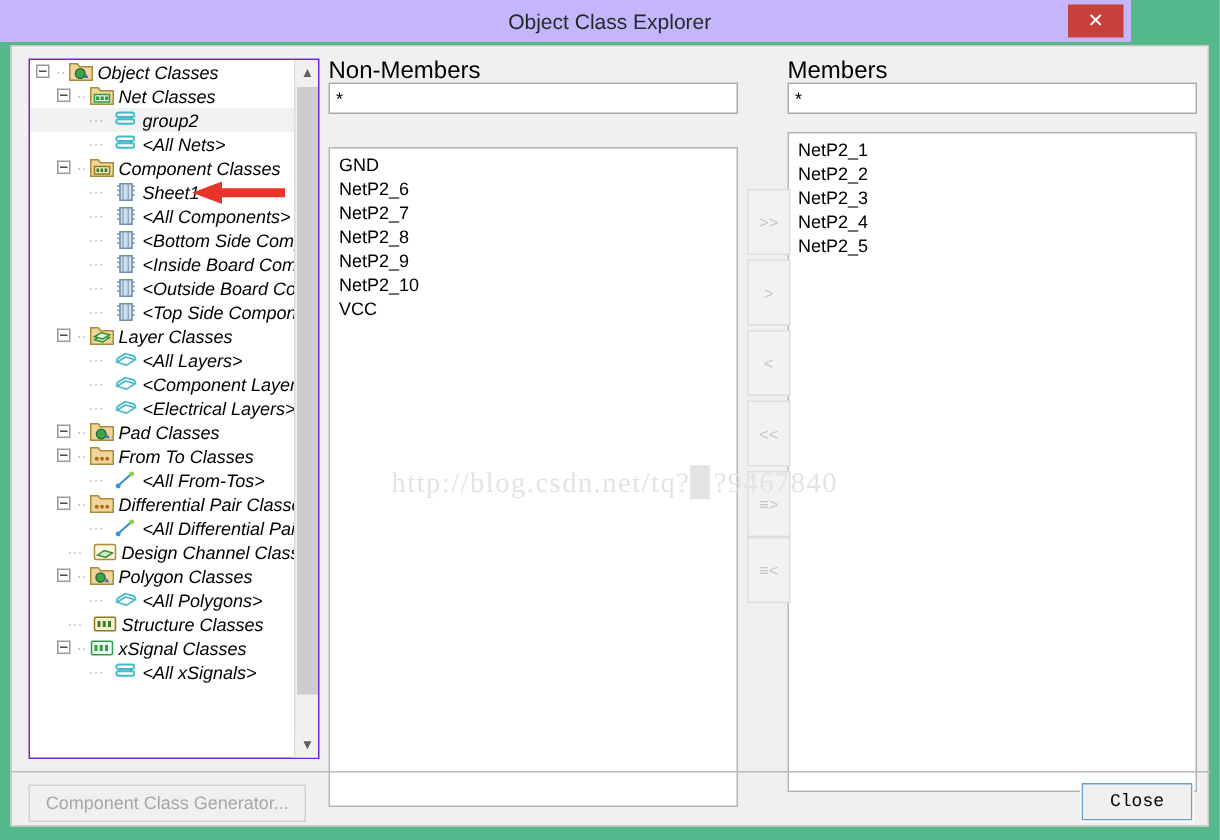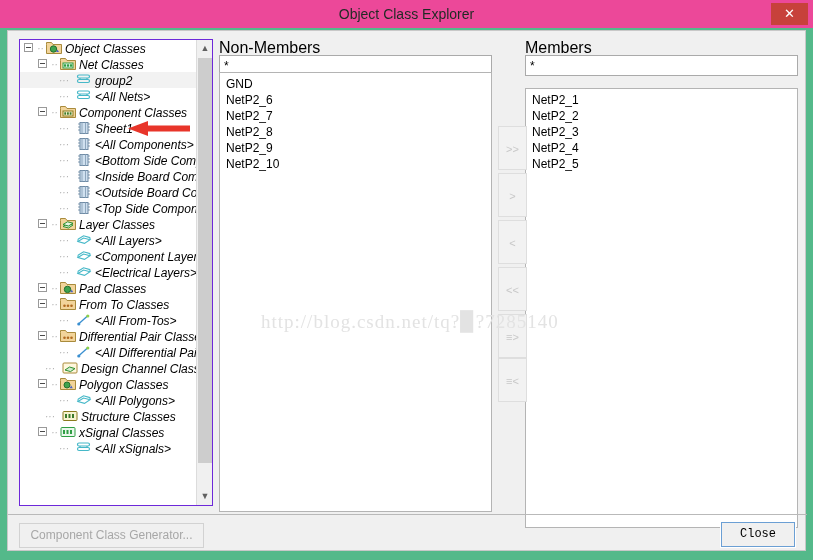--- a/index.html
+++ b/index.html
@@ -16,22 +16,22 @@
     position: absolute;
     left: 0; top: 0;
     width: 813px; height: 560px;
     background: #54b98a;
   }
 
   
   #titlebar {
     position: absolute;
     left: 0; top: 0;
-    width: 813px; height: 28px;
-    background: #ec4899;
+    width: 754px; height: 28px;
+    background: #c4b5fd;
   }
   #title-text {
     position: absolute;
     left: 0; top: 0;
     width: 813px; height: 28px;
     line-height: 28px;
     text-align: center;
     font-size: 14px;
     color: #1f2b24;
     font-family: "Liberation Sans", sans-serif;
@@ -400,27 +400,28 @@
         </div>
       <div id="tree-scroll">
         <div class="sb-arrow" id="sb-up">▲</div>
         <div id="sb-thumb"></div>
         <div class="sb-arrow" id="sb-down">▼</div>
       </div>
     </div>
 
     <div class="col-label" style="left:211px; top:8px;">Non-Members</div>
     <input class="filter-input" style="left: 211px; top: 24px; width: 273px;" value="*">
-    <div class="listbox" id="non-members-list" style="left:211px; top:41px; width:273px; height:440px;">
+    <div class="listbox" id="non-members-list" style="left:211px; top:67px; width:273px; height:440px;">
         <div class="litem">GND</div>
         <div class="litem">NetP2_6</div>
         <div class="litem">NetP2_7</div>
         <div class="litem">NetP2_8</div>
         <div class="litem">NetP2_9</div>
         <div class="litem">NetP2_10</div>
+        <div class="litem">VCC</div>
       </div>
 
     <div class="col-label" style="left:517px; top:8px;">Members</div>
     <input class="filter-input" style="left: 517px; top: 24px; width: 273px;" value="*">
     <div class="listbox" id="members-list" style="left:517px; top:57px; width:273px; height:440px;">
         <div class="litem">NetP2_1</div>
         <div class="litem">NetP2_2</div>
         <div class="litem">NetP2_3</div>
         <div class="litem">NetP2_4</div>
         <div class="litem">NetP2_5</div>
@@ -428,21 +429,21 @@
 
     <div id="xbtns">
         <div class="xbtn" style="top: 95px;">&gt;&gt;</div>
         <div class="xbtn" style="top: 142px;">&gt;</div>
         <div class="xbtn" style="top: 189px;">&lt;</div>
         <div class="xbtn" style="top: 236px;">&lt;&lt;</div>
         <div class="xbtn" style="top: 283px;">≡&gt;</div>
         <div class="xbtn" style="top: 327px;">≡&lt;</div>
       </div>
 
-    <div id="watermark">http://blog.csdn.net/tq?▉?7285140</div>
+    <div id="watermark">http://blog.csdn.net/tq?▉?9467840</div>
 
     <div id="sep"></div>
     <div id="gen-btn">Component Class Generator...</div>
     <div id="close-btn">Close</div>
 
     <svg id="arrow" viewBox="0 0 62 15">
       <polygon points="0,7.5 20,0 20,4.5 62,4.5 62,10.5 20,10.5 20,15" fill="#e8352a"></polygon>
     </svg>
 
   </div>

